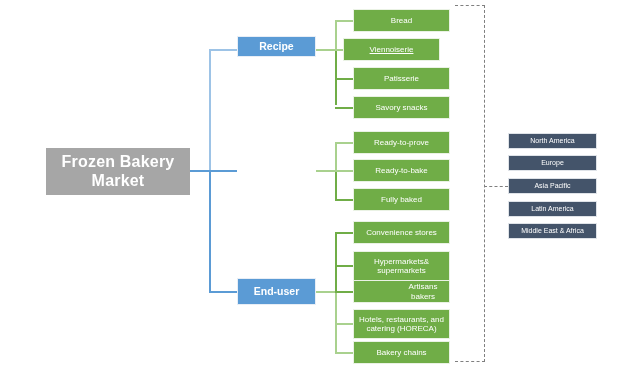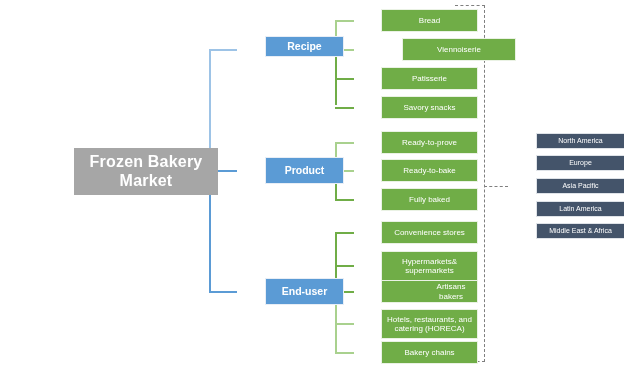--- a/index.html
+++ b/index.html
@@ -20,21 +20,20 @@
   .node {
     position: absolute;
     box-sizing: border-box;
     display: flex;
     align-items: center;
     justify-content: center;
     text-align: center;
     color: #ffffff;
     line-height: 1.15;
     z-index: 3;
-    margin-left: 28px;
   }
   .root-node {
     background: #a6a6a6;
     font-size: 16px;
     font-weight: bold;
     letter-spacing: .2px;
   }
   .cat-node {
     background: #5b9bd5;
     border: 1px solid #e8eef6;
@@ -121,31 +120,28 @@
   <div class="node root-node" style="left:46px; top:148px; width:144px; height:47px;">
     <span>
       <span>Frozen Bakery</span><br>
       <span>Market</span>
     </span>
   </div>
 
   <div class="node cat-node" style="left:237px; top:36px; width:79px; height:21px;">
     <span>Recipe</span>
   </div>
-  <div class="node cat-node" style="left:237px; top:157px; width:79px; height:27px;">
-    <span>Product</span>
-  </div>
   <div class="node cat-node" style="left:237px; top:278px; width:79px; height:27px;">
     <span>End-user</span>
   </div>
 
   <div class="node leaf-node" style="left:353px; top:9px; width:97px; height:23px;">
     <span>Bread</span>
   </div>
-  <div class="node leaf-node" style="left:374px; top:38px; width:114px; height:23px;">
+  <div class="node leaf-node" style="left:343px; top:38px; width:97px; height:23px;text-decoration:underline;">
     <span>Viennoiserie</span>
   </div>
   <div class="node leaf-node" style="left:353px; top:67px; width:97px; height:23px;">
     <span>Patisserie</span>
   </div>
   <div class="node leaf-node" style="left:353px; top:96px; width:97px; height:23px;">
     <span>Savory snacks</span>
   </div>
 
   <div class="node leaf-node" style="left:353px; top:131px; width:97px; height:23px;">

